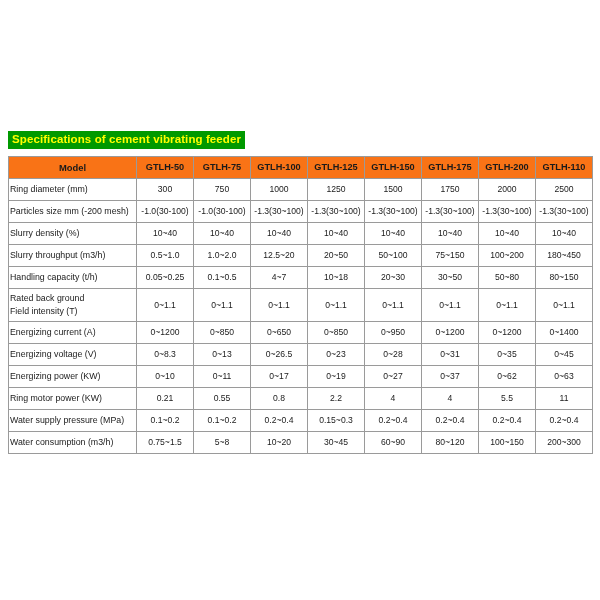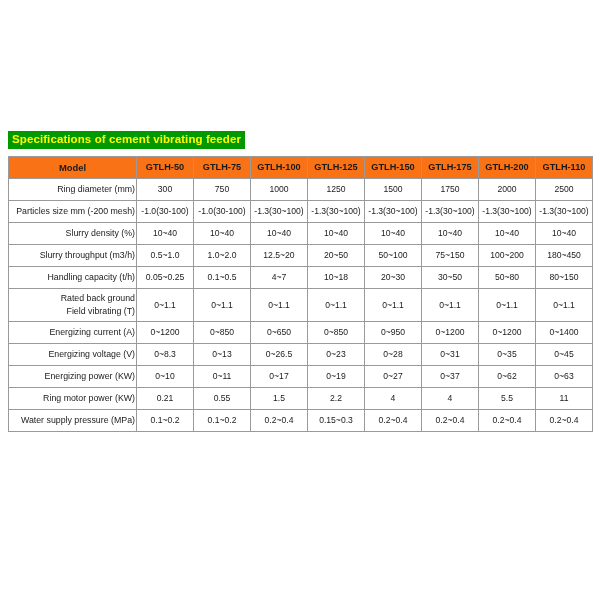--- a/index.html
+++ b/index.html
@@ -68,32 +68,31 @@
 
   .spec-table thead th.col-model {
     font-size: 9.4px;
   }
 
   .spec-table tbody td {
     height: 21px;
   }
 
   .spec-table tbody td.label {
-    text-align: right;
+    text-align: left;
     font-size: 8.8px;
   }
 
   .spec-table tbody tr.tall td {
     height: 32px;
   }
 
   .label-two-line {
     display: block;
     line-height: 13px;
-    padding-left: 36px;
   }
 
   
   .squiggle {
     text-decoration-style: wavy;
     text-decoration-color: #e05c5c;
     text-decoration-thickness: 1px;
     text-underline-offset: 1px;
   }
 
@@ -184,21 +183,21 @@
           <td>4~7</td>
           <td>10~18</td>
           <td>20~30</td>
           <td>30~50</td>
           <td>50~80</td>
           <td>80~150</td>
         </tr>
         <tr class="tall">
           <td class="label">
             <span class="label-two-line">Rated back ground</span>
-            <span class="label-two-line">Field vibrating (T)</span>
+            <span class="label-two-line">Field intensity (T)</span>
           </td>
           <td>0~1.1</td>
           <td>0~1.1</td>
           <td>0~1.1</td>
           <td>0~1.1</td>
           <td>0~1.1</td>
           <td>0~1.1</td>
           <td>0~1.1</td>
           <td>0~1.1</td>
         </tr>
@@ -232,34 +231,45 @@
           <td>0~19</td>
           <td>0~27</td>
           <td>0~37</td>
           <td>0~62</td>
           <td>0~63</td>
         </tr>
         <tr>
           <td class="label">Ring motor power (KW)</td>
           <td>0.21</td>
           <td>0.55</td>
-          <td>1.5</td>
+          <td>0.8</td>
           <td>2.2</td>
           <td>4</td>
           <td>4</td>
           <td>5.5</td>
           <td>11</td>
         </tr>
         <tr>
           <td class="label">Water supply pressure (<span class="squiggle">MPa</span>)</td>
           <td>0.1~0.2</td>
           <td>0.1~0.2</td>
           <td>0.2~0.4</td>
           <td>0.15~0.3</td>
           <td>0.2~0.4</td>
           <td>0.2~0.4</td>
           <td>0.2~0.4</td>
           <td>0.2~0.4</td>
         </tr>
+        <tr>
+          <td class="label">Water consumption (m3/h)</td>
+          <td>0.75~1.5</td>
+          <td>5~8</td>
+          <td>10~20</td>
+          <td>30~45</td>
+          <td>60~90</td>
+          <td>80~120</td>
+          <td>100~150</td>
+          <td>200~300</td>
+        </tr>
       </tbody>
   </table>
 
 </div>
 
 </body></html>

